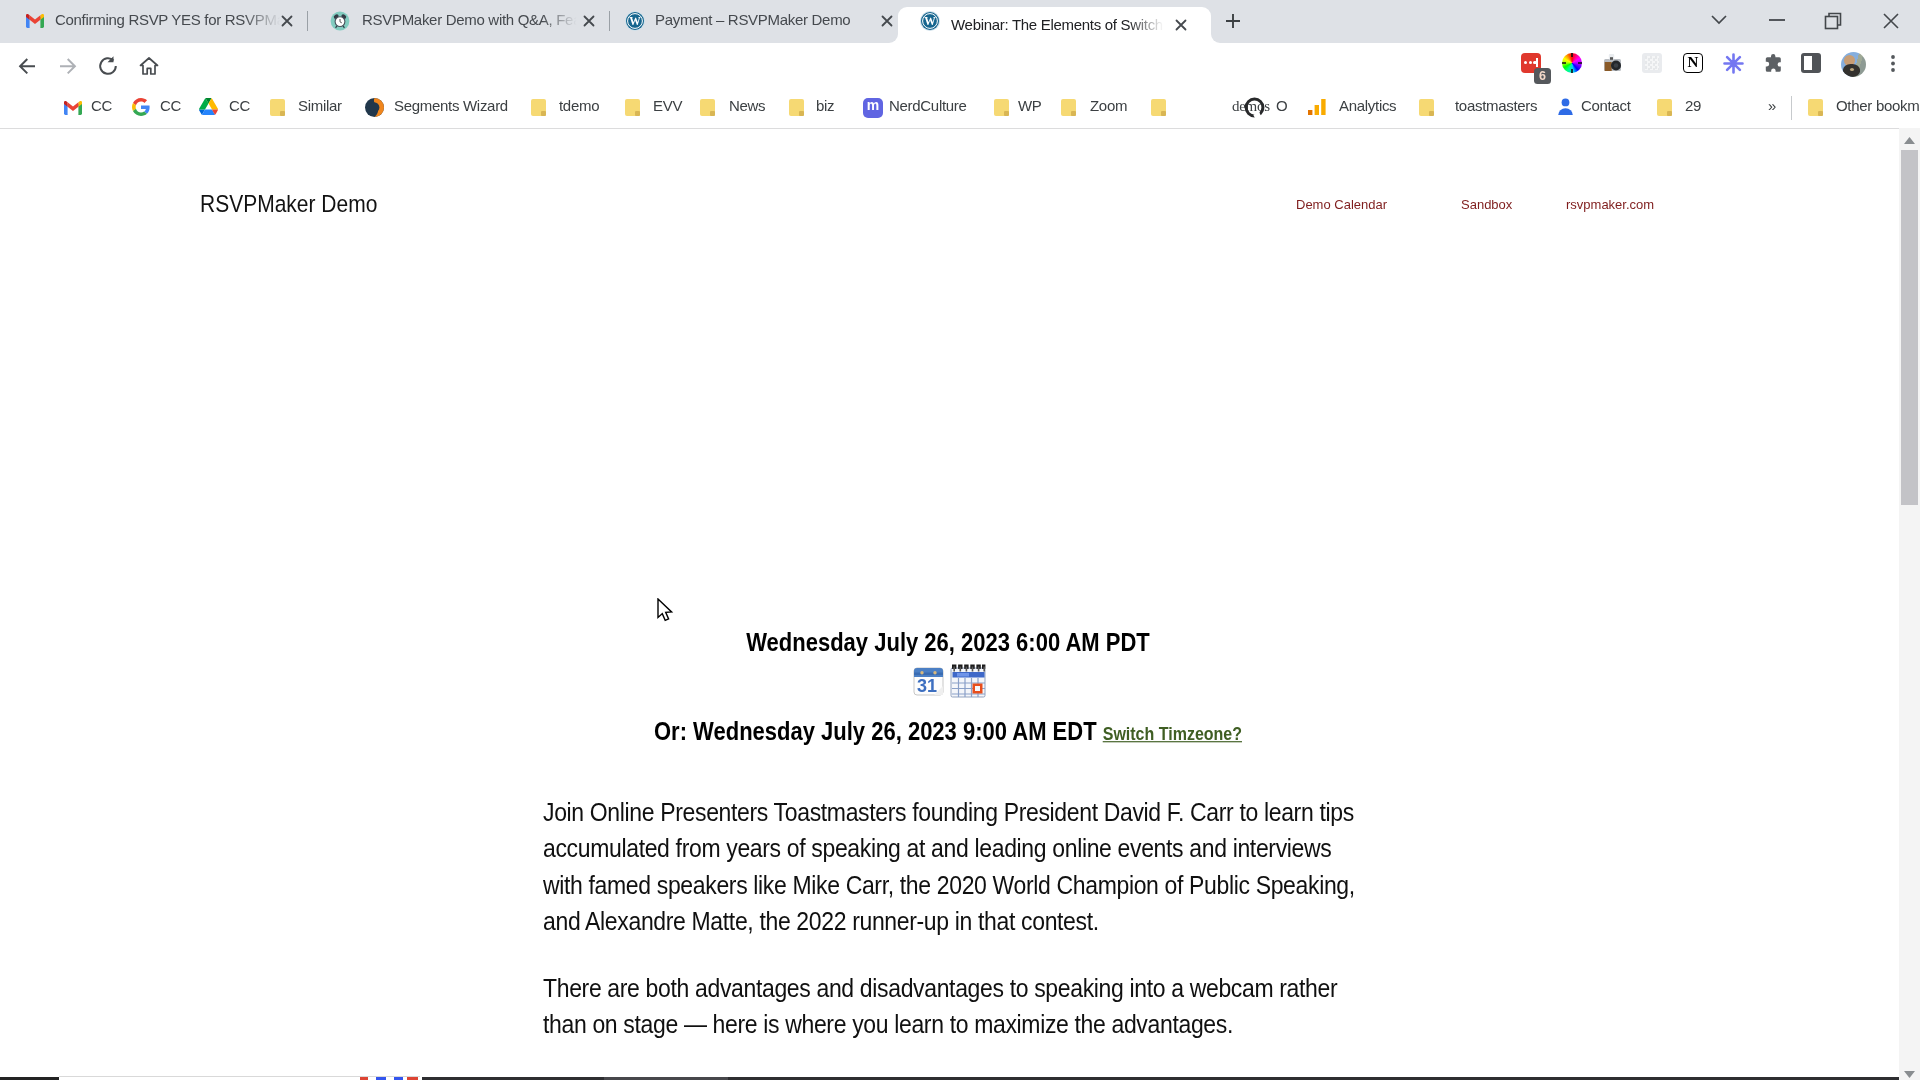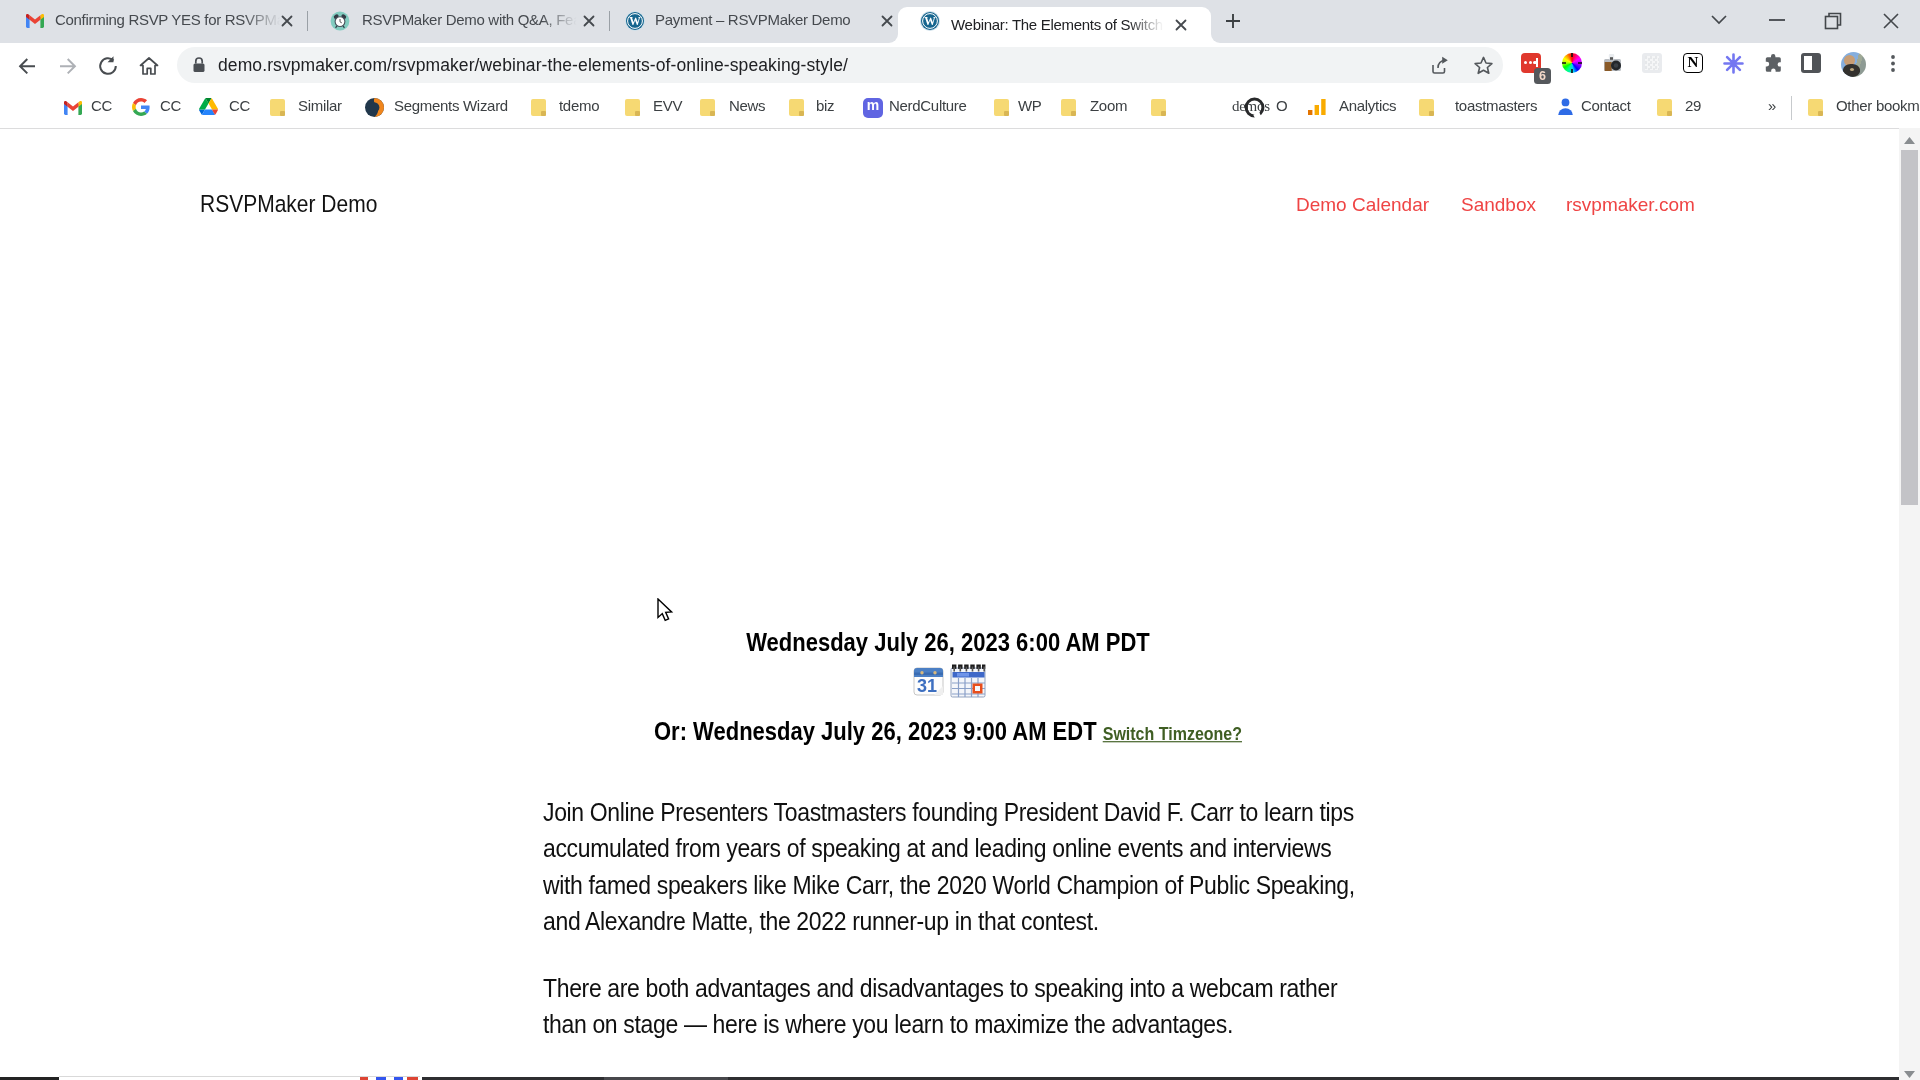--- a/index.html
+++ b/index.html
@@ -23,21 +23,21 @@
   #omnibox { position:absolute; left:177px; top:4px; width:1326px; height:36px; border-radius:18px; background:#f1f3f4; }
   #urltext { position:absolute; left:41px; top:8px; font-size:17.5px; line-height:20px; color:#202124; letter-spacing:0.1px; white-space:nowrap;}
   #bookbar { position:absolute; left:0; top:88px; width:1920px; height:40px; background:#fff;margin-left:44px; }
   .bktext { position:absolute; top:8px; font-size:15px; line-height:20px; letter-spacing:-0.3px; color:#3c4043; white-space:nowrap; }
   .folder { position:absolute; top:11px; width:15px; height:17px; background:#f6d973; border-radius:2px; }
   .folder::after { content:""; position:absolute; right:0px; bottom:0px; width:5px; height:5px; background:#d9b654; border-radius:1px; }
   #bbline { position:absolute; left:0; top:128px; width:1920px; height:1px; background:#dcdcdd; }
   #content { position:absolute; left:0; top:129px; width:1899px; height:951px; background:#fff; }
   #sitehdr { position:absolute; left:200px; top:61px; font-size:21px; line-height:24px; color:#121212;
        transform:scaleY(1.17); transform-origin:top left; }
-  .nav { position:absolute; top:64px; font-size:19px; line-height:24px; color:#ef4444; }
+  .nav { position:absolute; top:64px; font-size:13px; line-height:24px; color:#7f1d1d; }
   h1 { position:absolute; left:543px; top:245px; width:900px; font-weight:400; font-size:69px;
        line-height:85px; letter-spacing:0; color:#000; }
   .dateline { position:absolute; left:343px; width:1210px; text-align:center; font-weight:700;
        font-size:22px; line-height:26px; color:#000; transform:scaleY(1.15); transform-origin:top center; }
   .para { position:absolute; left:543px; font-size:23px; line-height:31.3px; color:#101010; letter-spacing:-0.35px;
        transform:scaleY(1.15); transform-origin:top left; }
   #switchlink { font-size:16px; font-weight:700; color:#3f5e23; text-decoration:underline; letter-spacing:0; }
   #sbar { position:absolute; left:1899px; top:128px; width:21px; height:952px; background:#f4f4f4; }
   #sthumb { position:absolute; left:2px; top:22px; width:17px; height:355px; background:#c3c3c7; }
   svg { display:block; }
@@ -126,35 +126,20 @@
   <svg class="abs" style="left:57px;top:12px;" width="22" height="22" viewBox="0 0 22 22">
     <path d="M3 10.2 H15.5 L10 4.7 11.4 3.3 19.3 11.2 11.4 19.1 10 17.7 15.5 12.2 H3 Z" fill="#aeb1b6"></path>
   </svg>
   <svg class="abs" style="left:97px;top:12px;" width="22" height="22" viewBox="0 0 22 22">
     <path d="M18.8 11 a7.8 7.8 0 1 1 -2.3 -5.5" fill="none" stroke="#484c50" stroke-width="2"></path>
     <path d="M16.5 1.2 V7.2 H10.5 Z" fill="#484c50"></path>
   </svg>
   <svg class="abs" style="left:138px;top:12px;" width="22" height="22" viewBox="0 0 22 22">
     <path d="M11 3 L2.5 10.5 H5 V19 H9.2 V13.4 H12.8 V19 H17 V10.5 H19.5 Z" fill="none" stroke="#484c50" stroke-width="1.7" stroke-linejoin="round"></path>
   </svg>
-  <div id="omnibox">
-    <svg class="abs" style="left:14px;top:9px;" width="16" height="18" viewBox="0 0 16 18">
-      <rect x="2.5" y="7.5" width="11" height="8.5" rx="1.6" fill="#4b4f54"></rect>
-      <path d="M4.8 7.5 V5.2 a3.2 3.2 0 0 1 6.4 0 V7.5" fill="none" stroke="#4b4f54" stroke-width="1.7"></path>
-    </svg>
-    <div id="urltext">demo.rsvpmaker.com/rsvpmaker/webinar-the-elements-of-online-speaking-style/</div>
-    <svg class="abs" style="left:1253px;top:8px;" width="21" height="21" viewBox="0 0 21 21">
-      <path d="M3 10 V16.5 a1.5 1.5 0 0 0 1.5 1.5 H13 a1.5 1.5 0 0 0 1.5 -1.5 V13" fill="none" stroke="#54585c" stroke-width="1.6"></path>
-      <path d="M8 13 C8 8 10 5.5 15.5 5.2" fill="none" stroke="#54585c" stroke-width="1.6"></path>
-      <path d="M12.2 1.8 L17.8 5.3 L12.2 8.8 Z" fill="#54585c"></path>
-    </svg>
-    <svg class="abs" style="left:1296px;top:8px;" width="21" height="21" viewBox="0 0 21 21">
-      <path d="M10.5 2.4 L13 8 18.9 8.6 14.4 12.5 15.8 18.3 10.5 15.2 5.2 18.3 6.6 12.5 2.1 8.6 8 8 Z" fill="none" stroke="#54585c" stroke-width="1.6" stroke-linejoin="round"></path>
-    </svg>
-  </div>
 
   <div class="ext" style="left:1521px; width:20px; height:20px; background:#e0382d; border-radius:4px;">
     <div class="abs" style="left:3px; top:8px; width:3.4px; height:3.4px; border-radius:50%; background:#fff;"></div>
     <div class="abs" style="left:7.6px; top:8px; width:3.4px; height:3.4px; border-radius:50%; background:#fff;"></div>
     <div class="abs" style="left:12.2px; top:8px; width:3.4px; height:3.4px; border-radius:50%; background:#fff;"></div>
     <div class="abs" style="left:14.5px; top:5px; width:2.5px; height:9px; background:#fff;"></div>
   </div>
   <div class="abs" style="left:1534px; top:25px; width:17px; height:16px; background:#55585c; border-radius:3.5px; color:#f3d8c8; font-size:12.5px; font-weight:700; text-align:center; line-height:16px;">6</div>
   <div class="ext" style="left:1562px; width:20px; height:20px; border-radius:50%;
      background:conic-gradient(from 0deg,#f00,#f0f 60deg,#90f 100deg,#00f 140deg,#0cf 170deg,#0f8 210deg,#0f0 240deg,#af0 270deg,#ff0 300deg,#f80 330deg,#f00);"></div>

